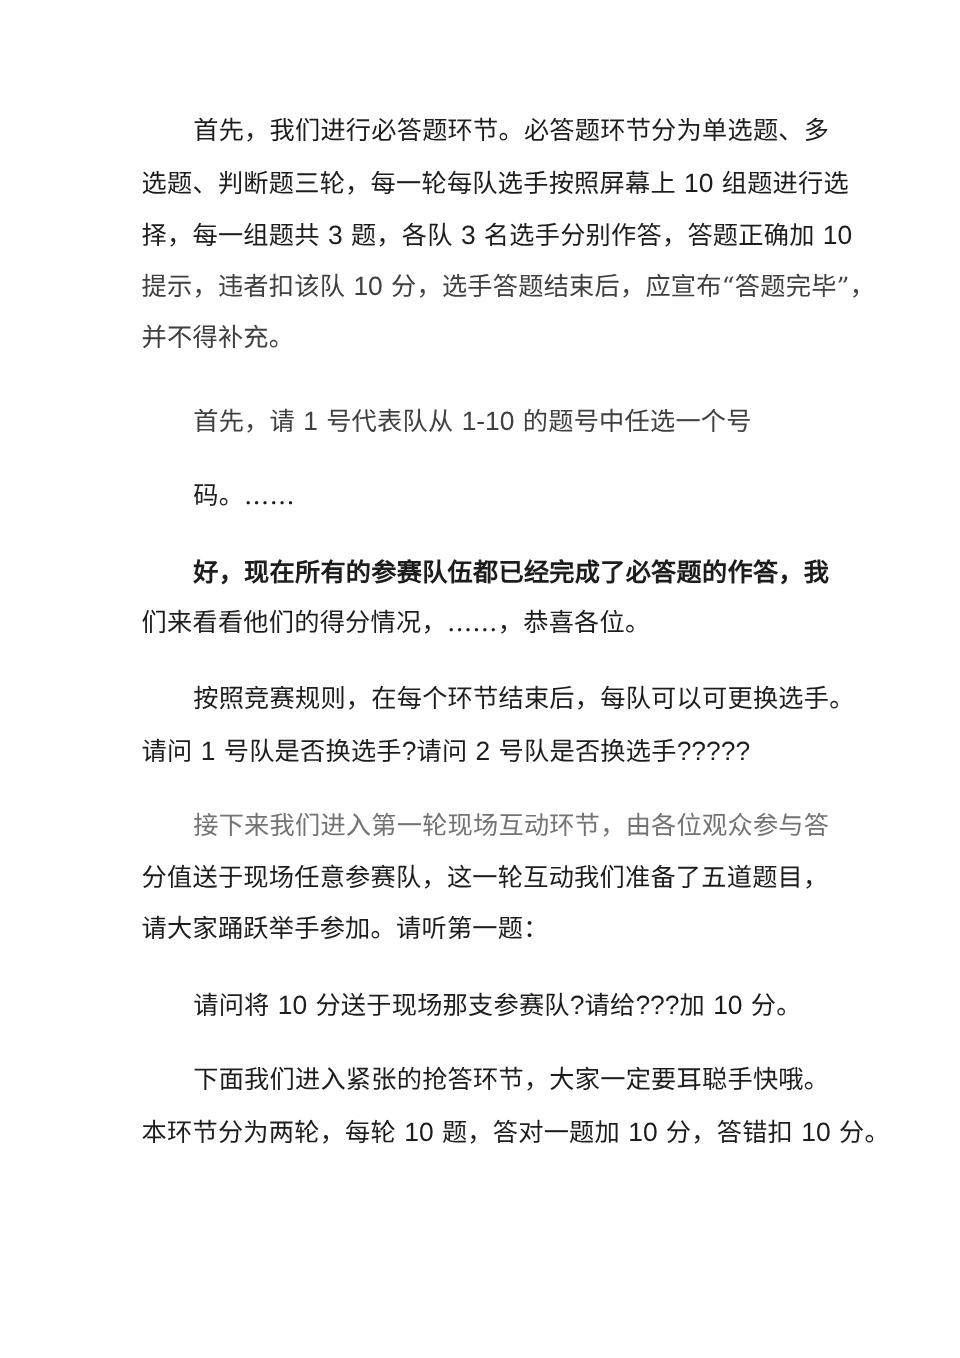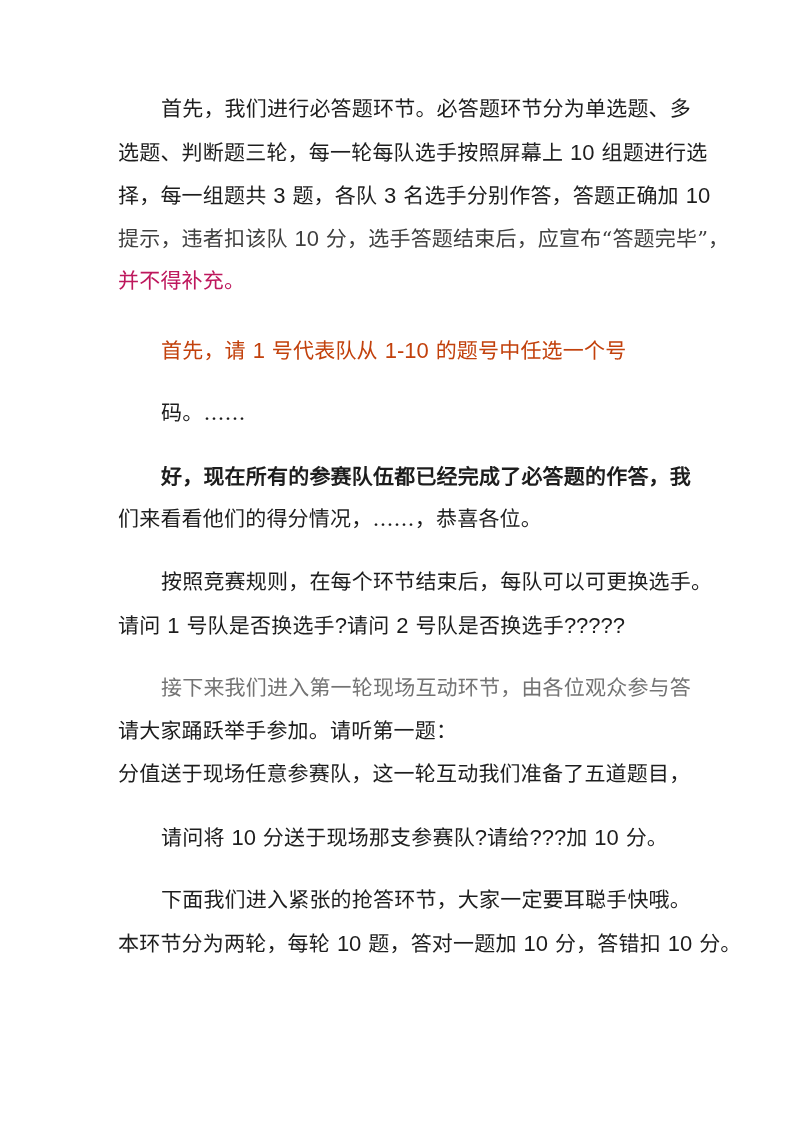--- a/index.html
+++ b/index.html
@@ -66,27 +66,27 @@
 <body>
 
 <div id="page" style="background: rgb(255, 255, 255);">
   <div id="doc-body">
 
     <div class="para">
       <span class="line indent" style="color: rgb(29, 29, 29);">首先，我们进行必答题环节。必答题环节分为单选题、多</span>
       <span class="line" style="color: rgb(29, 29, 29);">选题、判断题三轮，每一轮每队选手按照屏幕上 <span class="num">10</span> 组题进行选</span>
       <span class="line" style="color: rgb(29, 29, 29);">择，每一组题共 <span class="num">3</span> 题，各队 <span class="num">3</span> 名选手分别作答，答题正确加 <span class="num">10</span></span>
       <span class="line" style="color: #404040;">提示，违者扣该队 <span class="num">10</span> 分，选手答题结束后，应宣布“答题完毕”，</span>
-      <span class="line" style="color: #be185d;">并不得补充。</span>
+      <span class="line" style="color: #404040;">并不得补充。</span>
     </div>
 
     <div class="gap-md"></div>
 
     <div class="para">
-      <span class="line indent" style="color: #c2410c;">首先，请 <span class="num">1</span> 号代表队从 <span class="num">1-10</span> 的题号中任选一个号</span>
+      <span class="line indent" style="color: #404040;">首先，请 <span class="num">1</span> 号代表队从 <span class="num">1-10</span> 的题号中任选一个号</span>
     </div>
 
     <div class="gap-sm"></div>
 
     <div class="para">
       <span class="line indent" style="color: rgb(29, 29, 29);">码。……</span>
     </div>
 
     <div class="gap-sm"></div>
 
@@ -99,22 +99,22 @@
 
     <div class="para">
       <span class="line indent" style="color: rgb(29, 29, 29);">按照竞赛规则，在每个环节结束后，每队可以可更换选手。</span>
       <span class="line" style="color: rgb(29, 29, 29);">请问 <span class="num">1</span> 号队是否换选手<span class="num">?</span>请问 <span class="num">2</span> 号队是否换选手<span class="num">?????</span></span>
     </div>
 
     <div class="gap-sm"></div>
 
     <div class="para">
       <span class="line indent" style="color: #737373;">接下来我们进入第一轮现场互动环节，由各位观众参与答</span>
+      <span class="line" style="color: rgb(29, 29, 29);">分值送于现场任意参赛队，这一轮互动我们准备了五道题目，</span>
       <span class="line" style="color: rgb(29, 29, 29);">请大家踊跃举手参加。请听第一题：</span>
-      <span class="line" style="color: rgb(29, 29, 29);">分值送于现场任意参赛队，这一轮互动我们准备了五道题目，</span>
     </div>
 
     <div class="gap-sm"></div>
 
     <div class="para">
       <span class="line indent" style="color: rgb(29, 29, 29);">请问将 <span class="num">10</span> 分送于现场那支参赛队<span class="num">?</span>请给<span class="num">???</span>加 <span class="num">10</span> 分。</span>
     </div>
 
     <div class="gap-sm"></div>
 

